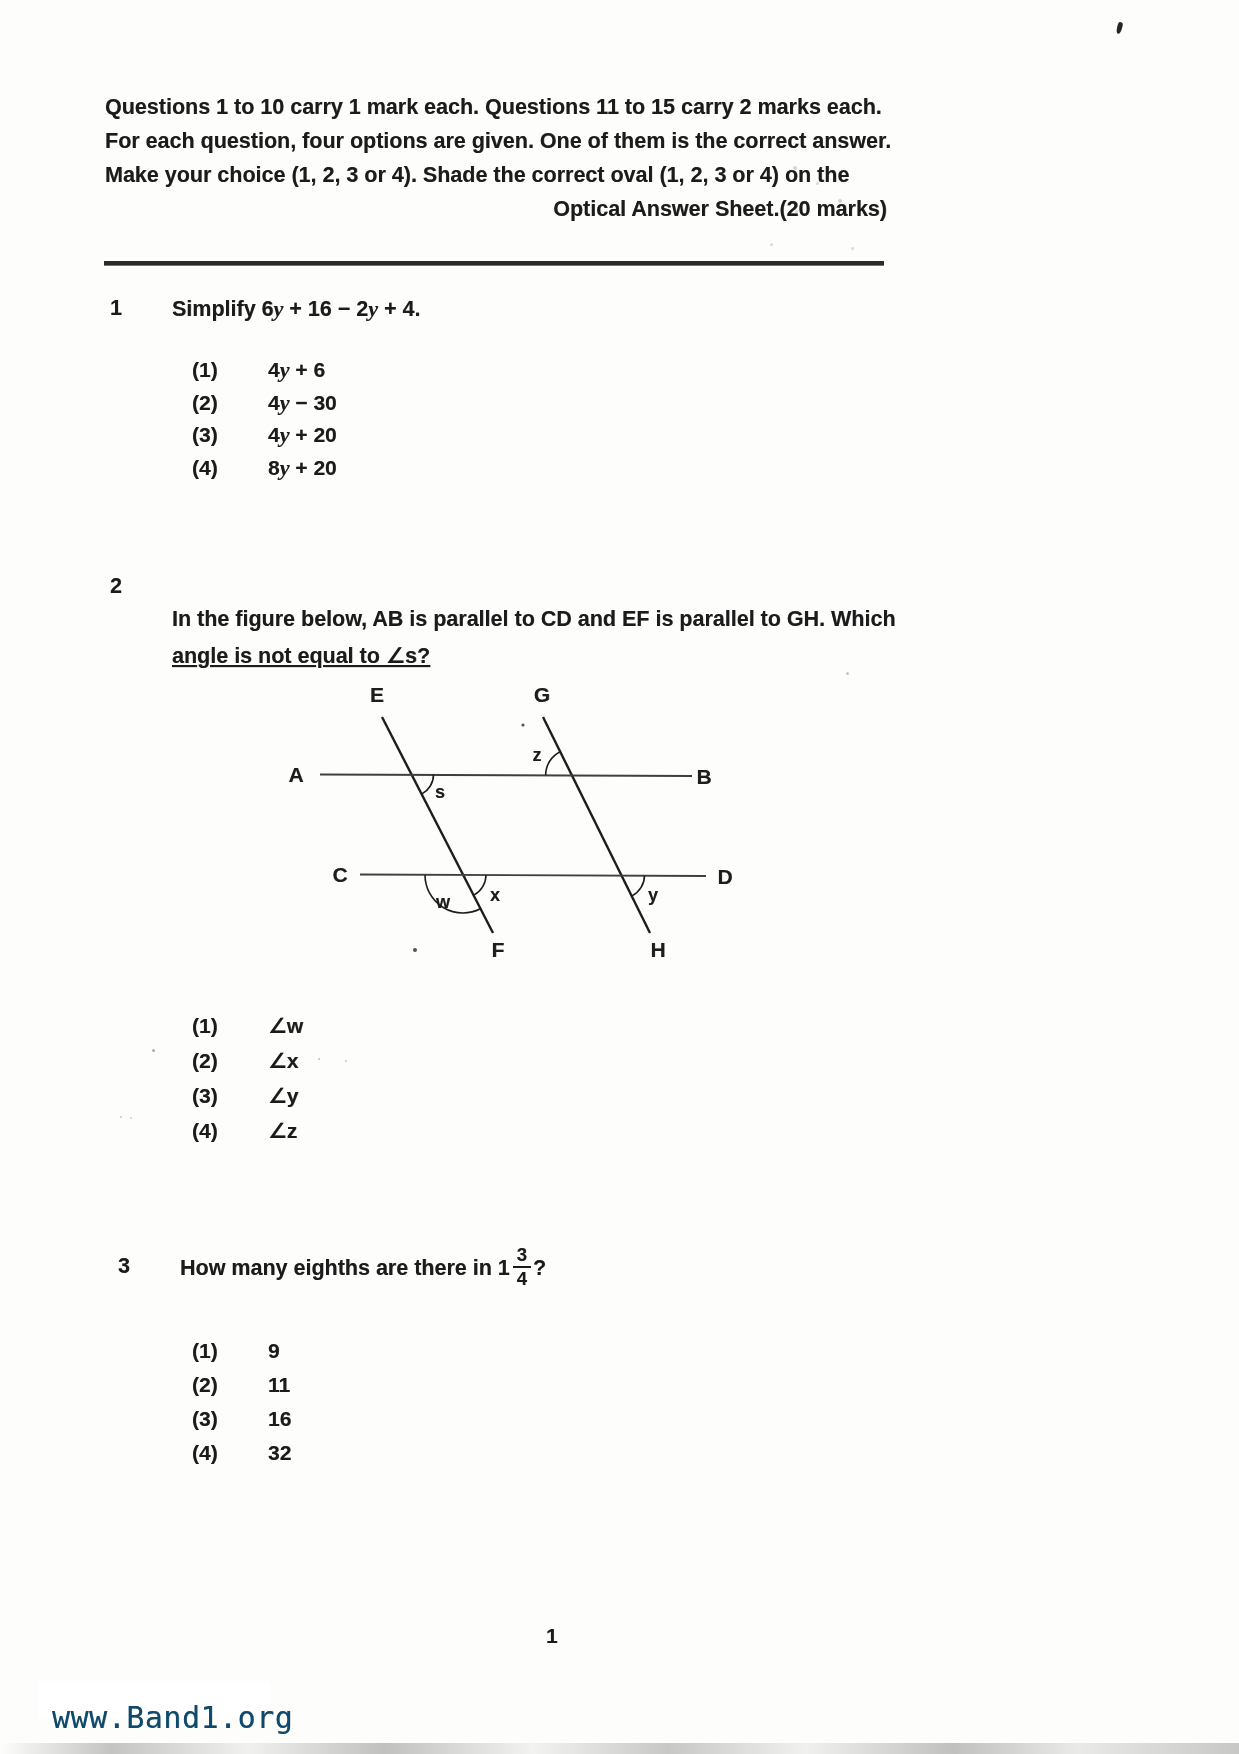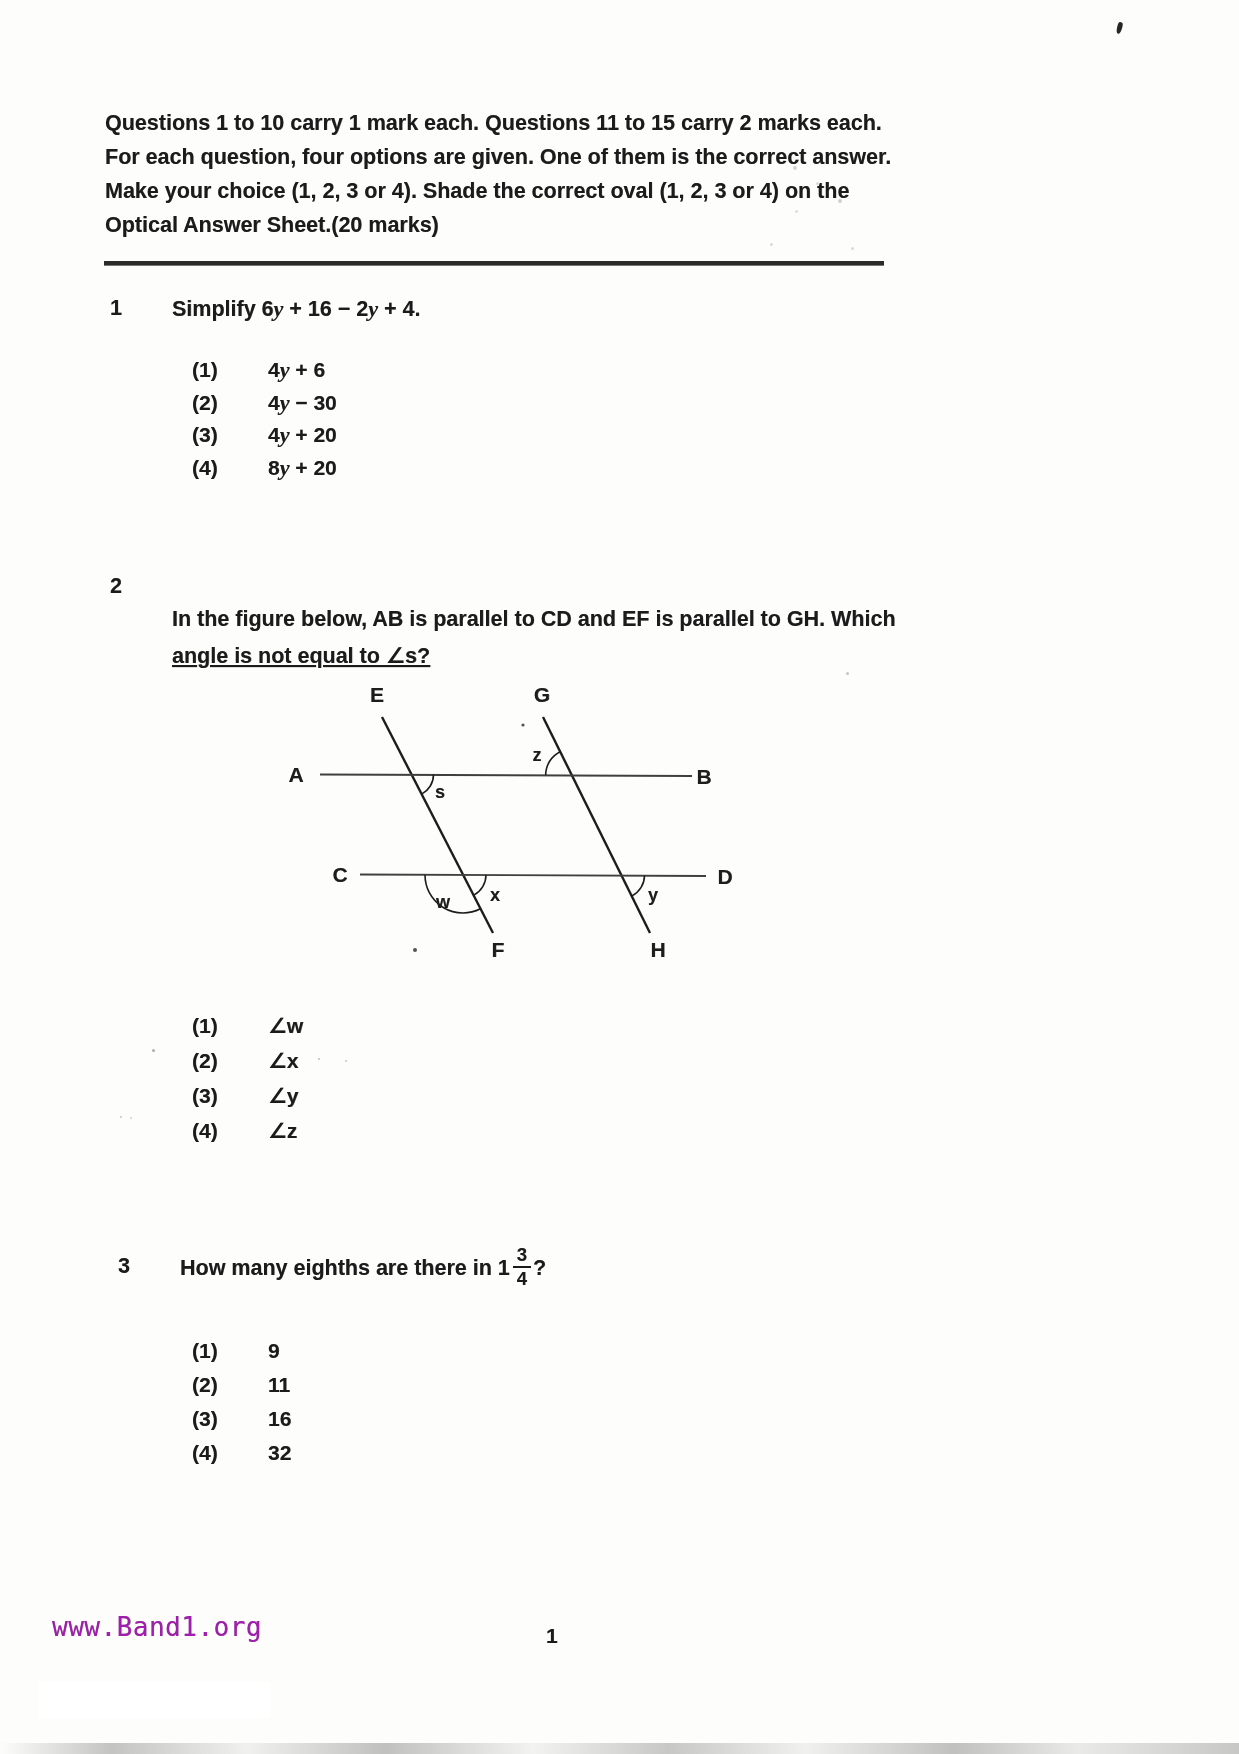--- a/index.html
+++ b/index.html
@@ -4,23 +4,23 @@
 <style>
   html,body{margin:0;padding:0;background:#e9e9e9;}
   .page{
     position:relative;width:1239px;height:1754px;margin:0 auto;
     background:#fdfdfc;overflow:hidden;
     font-family:"Liberation Sans","DejaVu Sans",sans-serif;
     color:#1b1b1b;
   }
   .ink{color:#1b1b1b;text-shadow:0.3px 0.3px 0.4px rgba(25,25,25,.5);}
   
-  .instructions{position:absolute;left:105px;top:106px;width:782px;font-weight:700;font-size:21.5px;line-height:34px;}
+  .instructions{position:absolute;left:105px;top:90px;width:782px;font-weight:700;font-size:21.5px;line-height:34px;}
   .hline{white-space:nowrap;}
-  .hline-last{display:flex;justify-content:flex-start;}
+  .hline-last{display:flex;justify-content:flex-end;}
   .rule{position:absolute;left:104px;top:261px;width:780px;height:4px;background:#2b2b2b;border-bottom:1px solid #777;}
   
   .q{position:absolute;display:flex;font-weight:700;font-size:21.5px;}
   .qnum{width:62px;flex:0 0 62px;}
   .qtext{white-space:nowrap;}
   .iv{font-style:italic;font-family:"Liberation Serif","DejaVu Serif",serif;font-weight:700;font-size:22px;}
   .opts{position:absolute;left:192px;font-weight:700;font-size:21px;}
   .orow{display:flex;}
   .olabel{width:76px;flex:0 0 76px;}
   
@@ -28,21 +28,21 @@
   .frac .num{font-size:18.5px;border-bottom:2.2px solid #1b1b1b;padding:0 4px 2px 4px;}
   .frac .den{font-size:18.5px;padding-top:2px;}
   
   .figure{position:absolute;left:270px;top:668px;width:480px;height:300px;}
   .figure text{font-family:"Liberation Sans","DejaVu Sans",sans-serif;font-weight:700;fill:#1d1d1d;}
   .figure .cap{font-size:21px;}
   .figure .ang{font-size:18px;}
   
   .pagenum{position:absolute;left:546px;top:1624px;font-weight:700;font-size:21px;}
   .watermark-box{position:absolute;left:38px;top:1682px;width:232px;height:36px;background:#ffffff;}
-  .watermark{position:absolute;left:52px;top:1612px;font-family:"DejaVu Sans Mono","Liberation Mono",monospace;font-size:26px;color:#a21caf;letter-spacing:0.5px;}
+  .watermark{position:absolute;left:52px;top:1700px;font-family:"DejaVu Sans Mono","Liberation Mono",monospace;font-size:30px;color:#0c4a6e;letter-spacing:0.5px;}
   .bottom-band{position:absolute;left:0;top:1743px;width:1239px;height:11px;
     background:linear-gradient(90deg,
       rgba(125,125,125,0) 0%, rgba(125,125,125,.45) 9%, rgba(150,150,150,.12) 20%,
       rgba(118,118,118,.45) 31%, rgba(150,150,150,.1) 43%, rgba(118,118,118,.4) 54%,
       rgba(150,150,150,.12) 65%, rgba(118,118,118,.45) 77%, rgba(145,145,145,.18) 87%,
       rgba(118,118,118,.4) 100%);}
   .apostrophe{position:absolute;left:1117px;top:22px;width:5px;height:12px;background:#262626;border-radius:40% 40% 60% 60%;transform:rotate(14deg);}
   .speck{position:absolute;border-radius:50%;background:#4a4a4a;}
 </style>
 </head>

